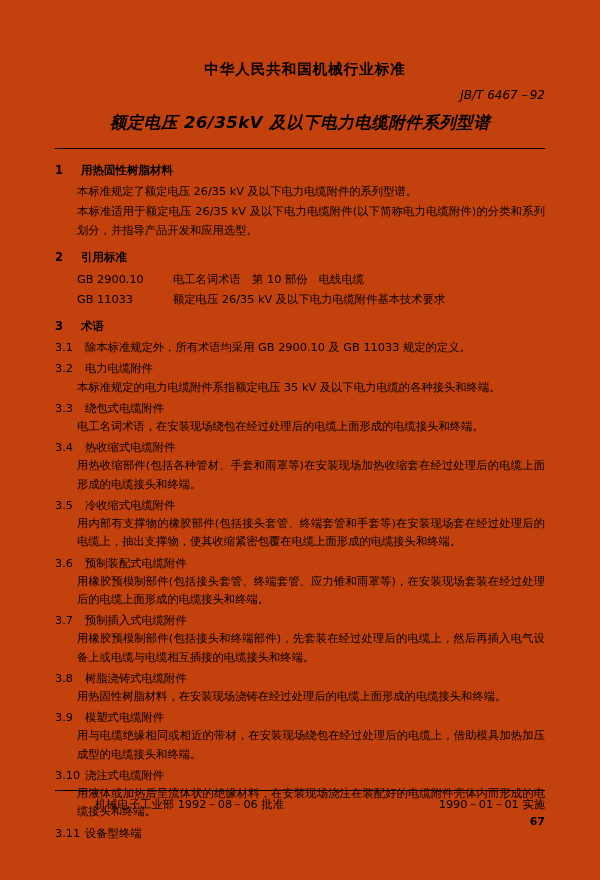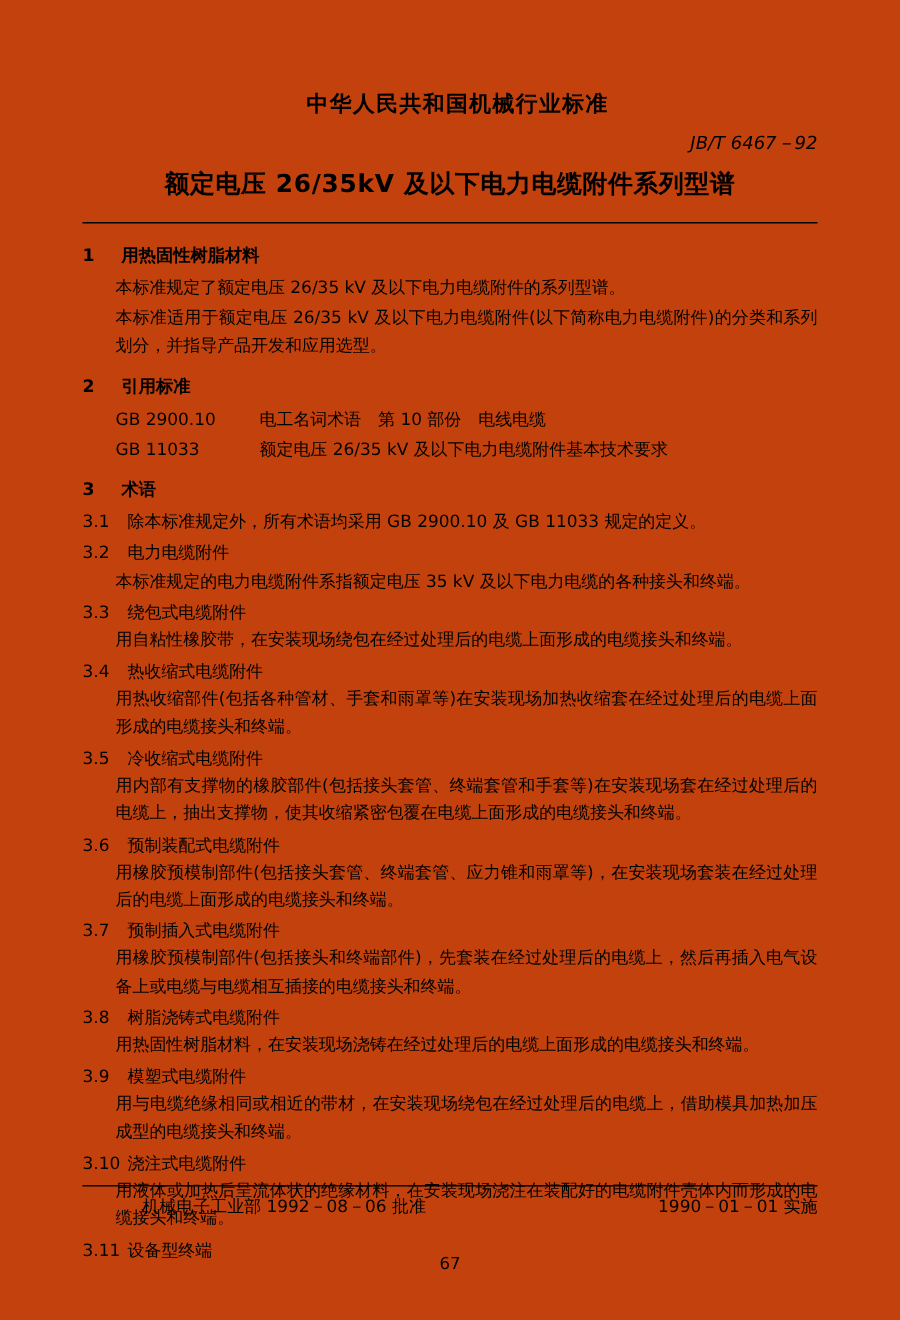--- a/index.html
+++ b/index.html
@@ -42,20 +42,21 @@
     font-family: "DejaVu Sans", "Liberation Sans", sans-serif;
     margin: 0 0 8px 0;
     font-style: italic;
   }
   .doc-title {
     text-align: center;
     font-size: 16.5px;
     font-weight: bold;
     letter-spacing: 0.5px;
     margin: 4px 0 14px 0;
+    font-style: italic;
   }
   .rule {
     border: 0;
     border-top: 1px solid #000;
     margin: 6px 0 14px 0;
     width: 100%;
   }
   .rule-bottom {
     border: 0;
     border-top: 1px solid #000;
@@ -120,23 +121,24 @@
     width: 490px;
   }
   .footer-row {
     display: flex;
     justify-content: space-between;
     font-size: 11.3px;
     padding-top: 6px;
     margin-left: 40px;
   }
   .page-num {
-    text-align: center;
+    text-align: right;
     font-size: 11px;
-    margin-top: 24px;
+    margin-top: 3px;
+    font-weight: bold;
   }
 </style>
 </head>
 <body>
 
 <div class="page">
 
   <div class="content">
 
     <div class="std-org">中华人民共和国机械行业标准</div>
@@ -180,21 +182,21 @@
     <div class="term">
       <span class="tnum">3.2</span>
       <span class="ttext">电力电缆附件</span>
     </div>
     <div class="term-body">本标准规定的电力电缆附件系指额定电压 35 kV 及以下电力电缆的各种接头和终端。</div>
 
     <div class="term">
       <span class="tnum">3.3</span>
       <span class="ttext">绕包式电缆附件</span>
     </div>
-    <div class="term-body">用自粘性橡胶带，在安装现场绕包在经过处理后的电缆上面形成的电缆接头和终端。</div>
+    <div class="term-body">电工名词术语，在安装现场绕包在经过处理后的电缆上面形成的电缆接头和终端。</div>
 
     <div class="term">
       <span class="tnum">3.4</span>
       <span class="ttext">热收缩式电缆附件</span>
     </div>
     <div class="term-body">用热收缩部件(包括各种管材、手套和雨罩等)在安装现场加热收缩套在经过处理后的电缆上面形成的电缆接头和终端。</div>
 
     <div class="term">
       <span class="tnum">3.5</span>
       <span class="ttext">冷收缩式电缆附件</span>

